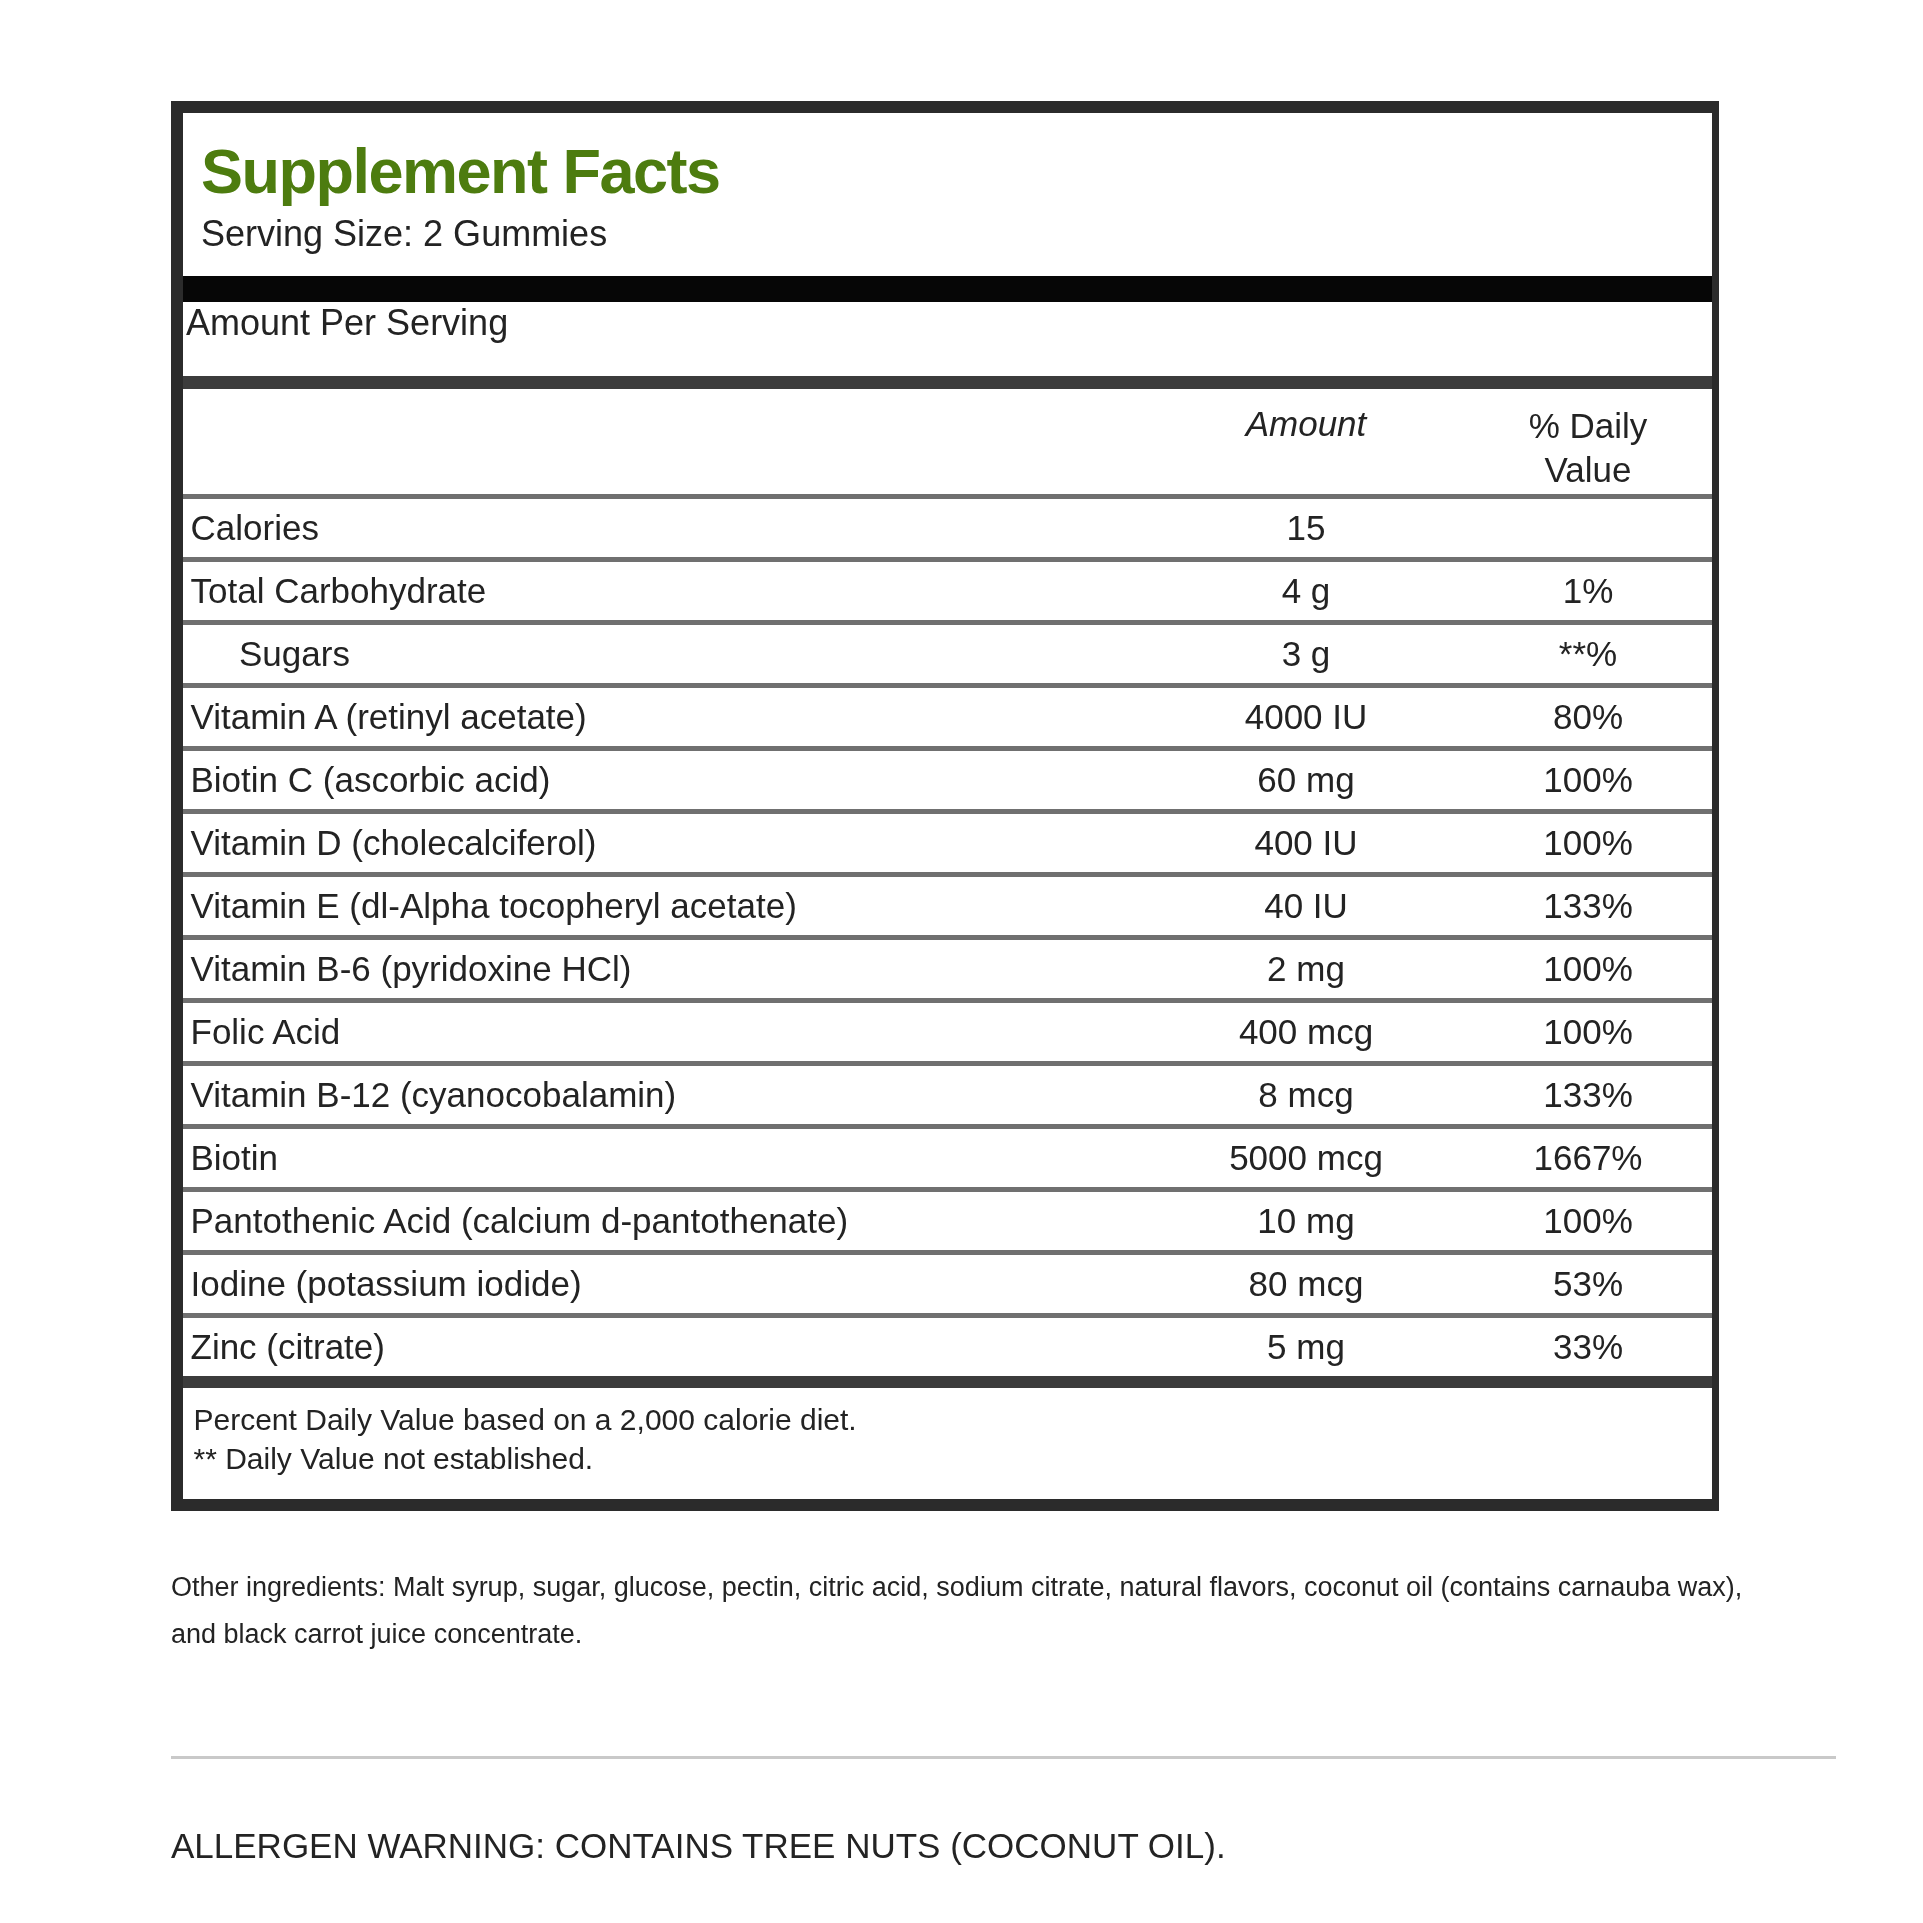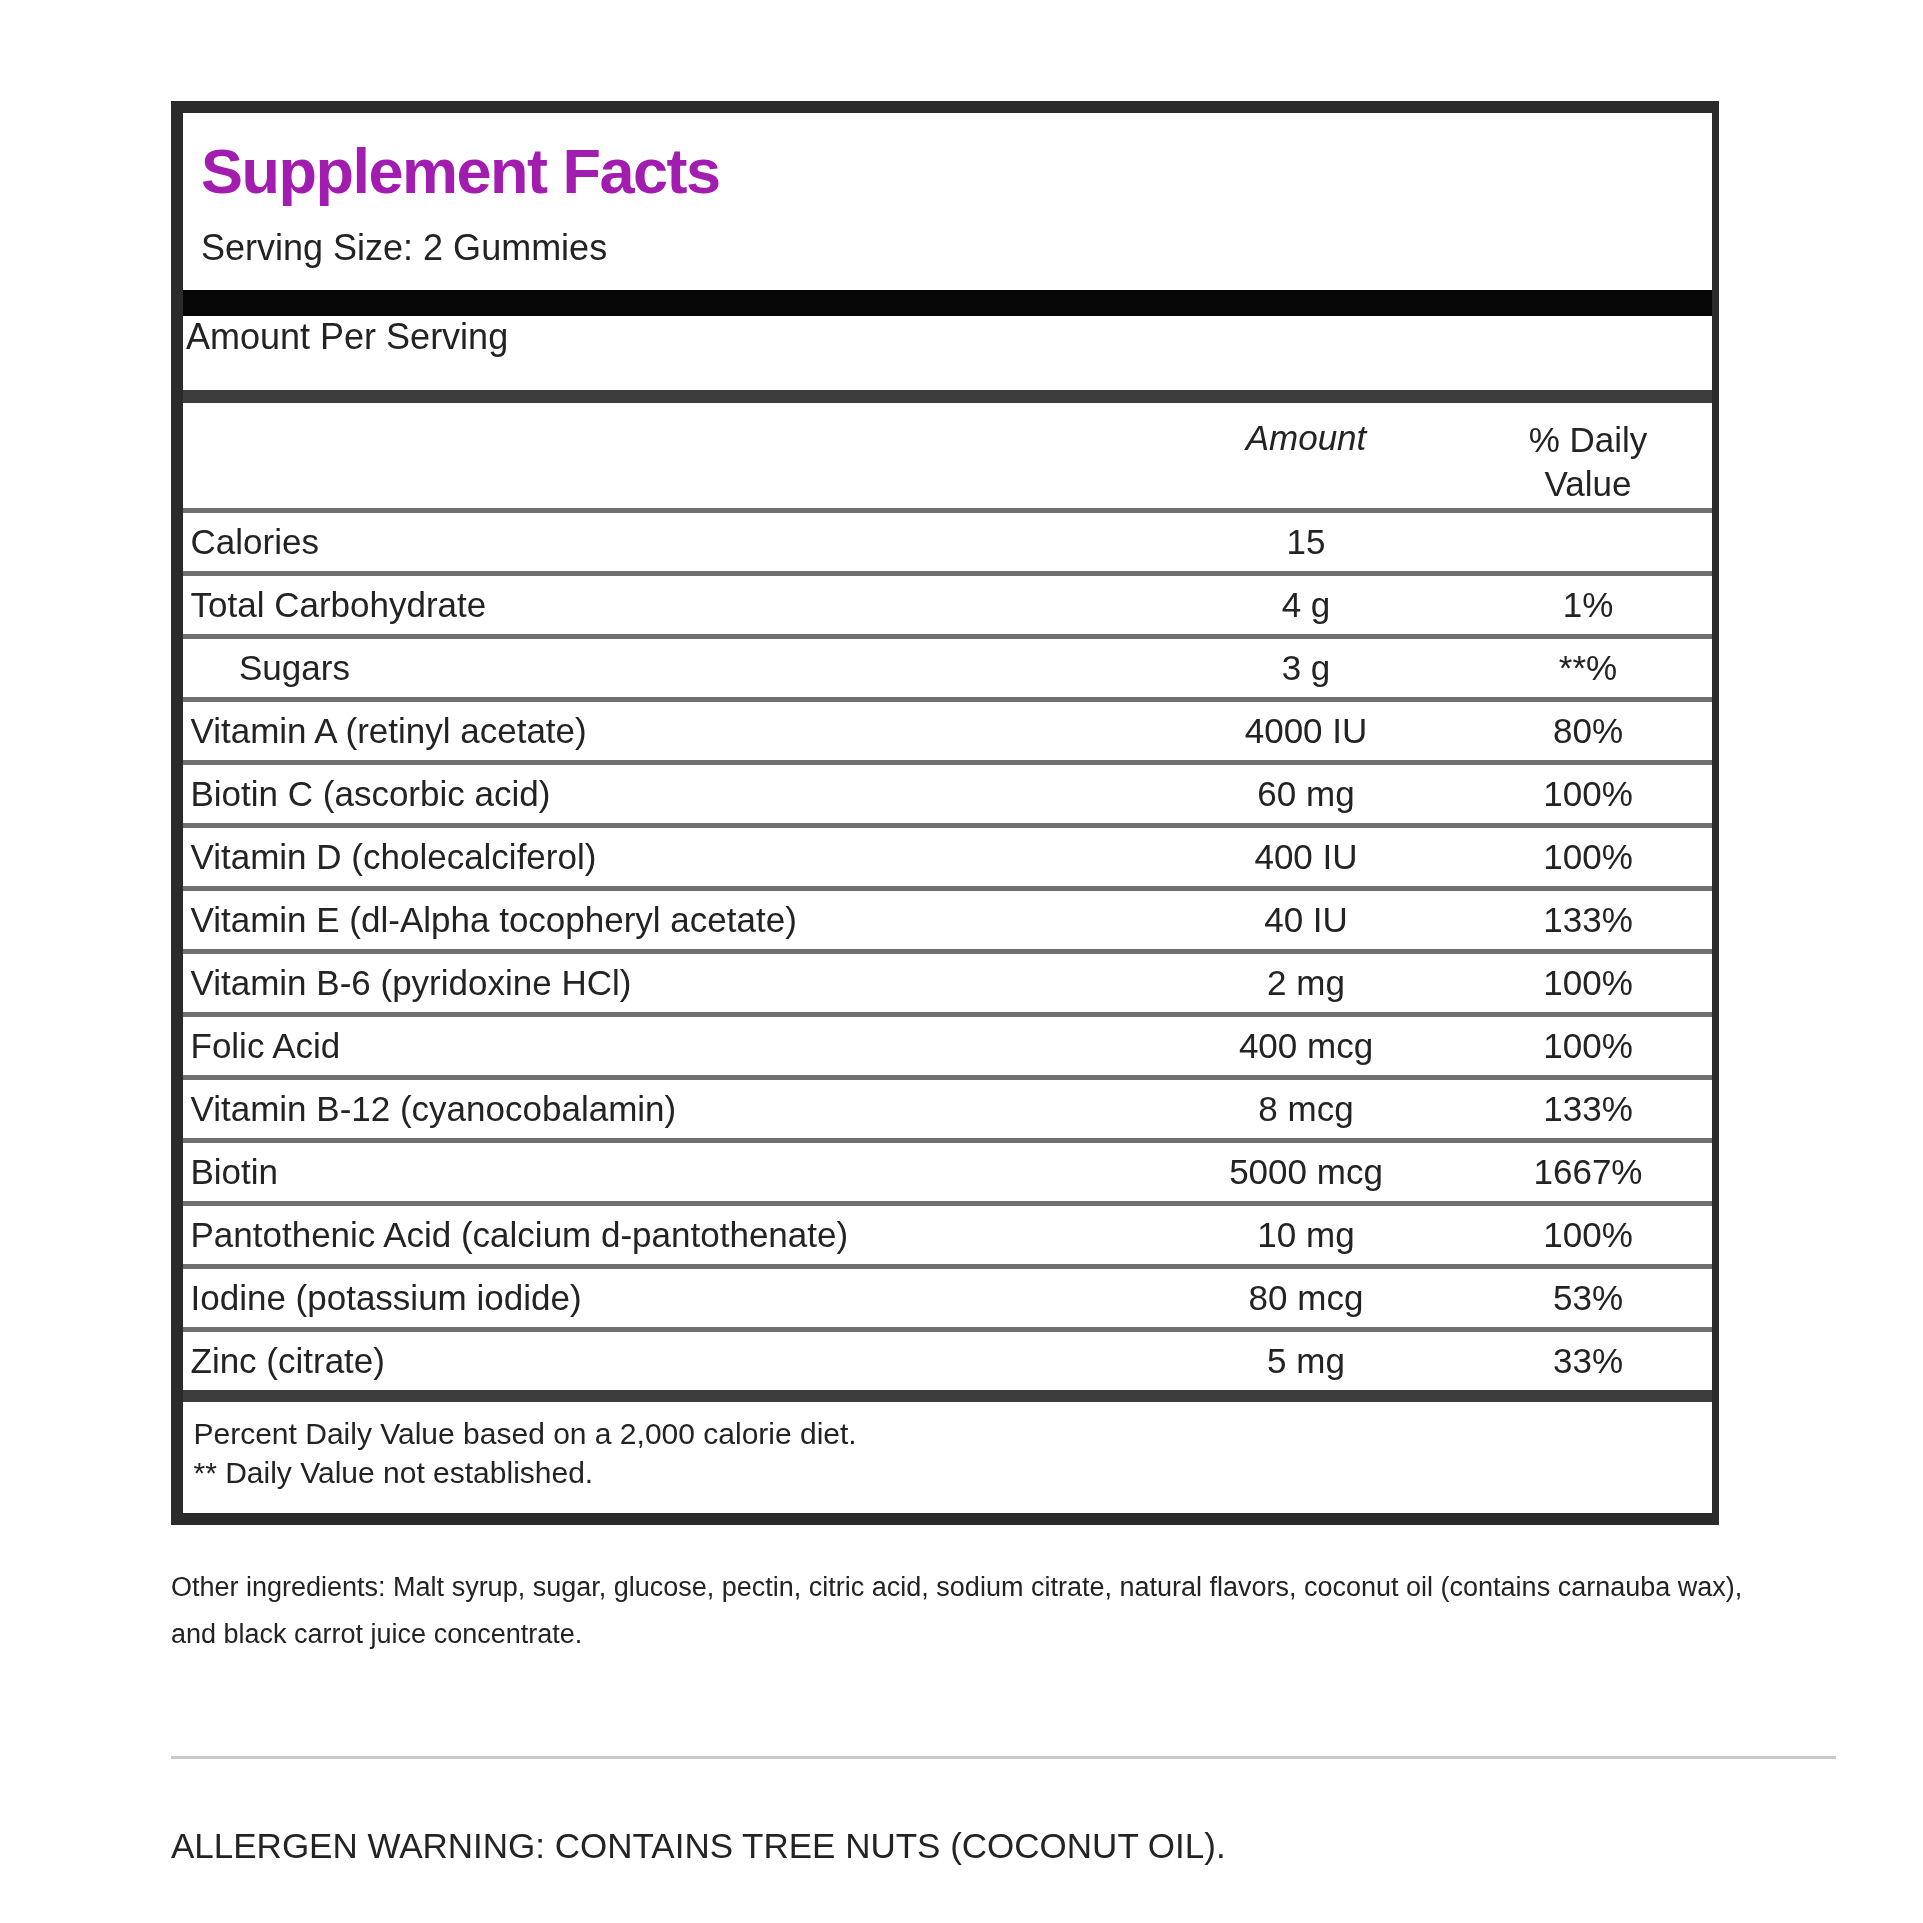--- a/index.html
+++ b/index.html
@@ -26,26 +26,26 @@
 
   .header-section {
     padding: 25.6px 18px 21px 18px;
   }
 
   .title {
     font-size: 63px;
     font-weight: bold;
     letter-spacing: -1.5px;
     line-height: 1.04;
-    color: #a21caf;
+    color: #4d7c0f;
   }
 
   .serving {
     font-size: 36px;
-    margin-top: 23px;
+    margin-top: 9px;
     color: #232323;
   }
 
   .bar-black {
     height: 25.6px;
     background: #060606;
   }
 
   .aps-row {
     min-height: 74px;

